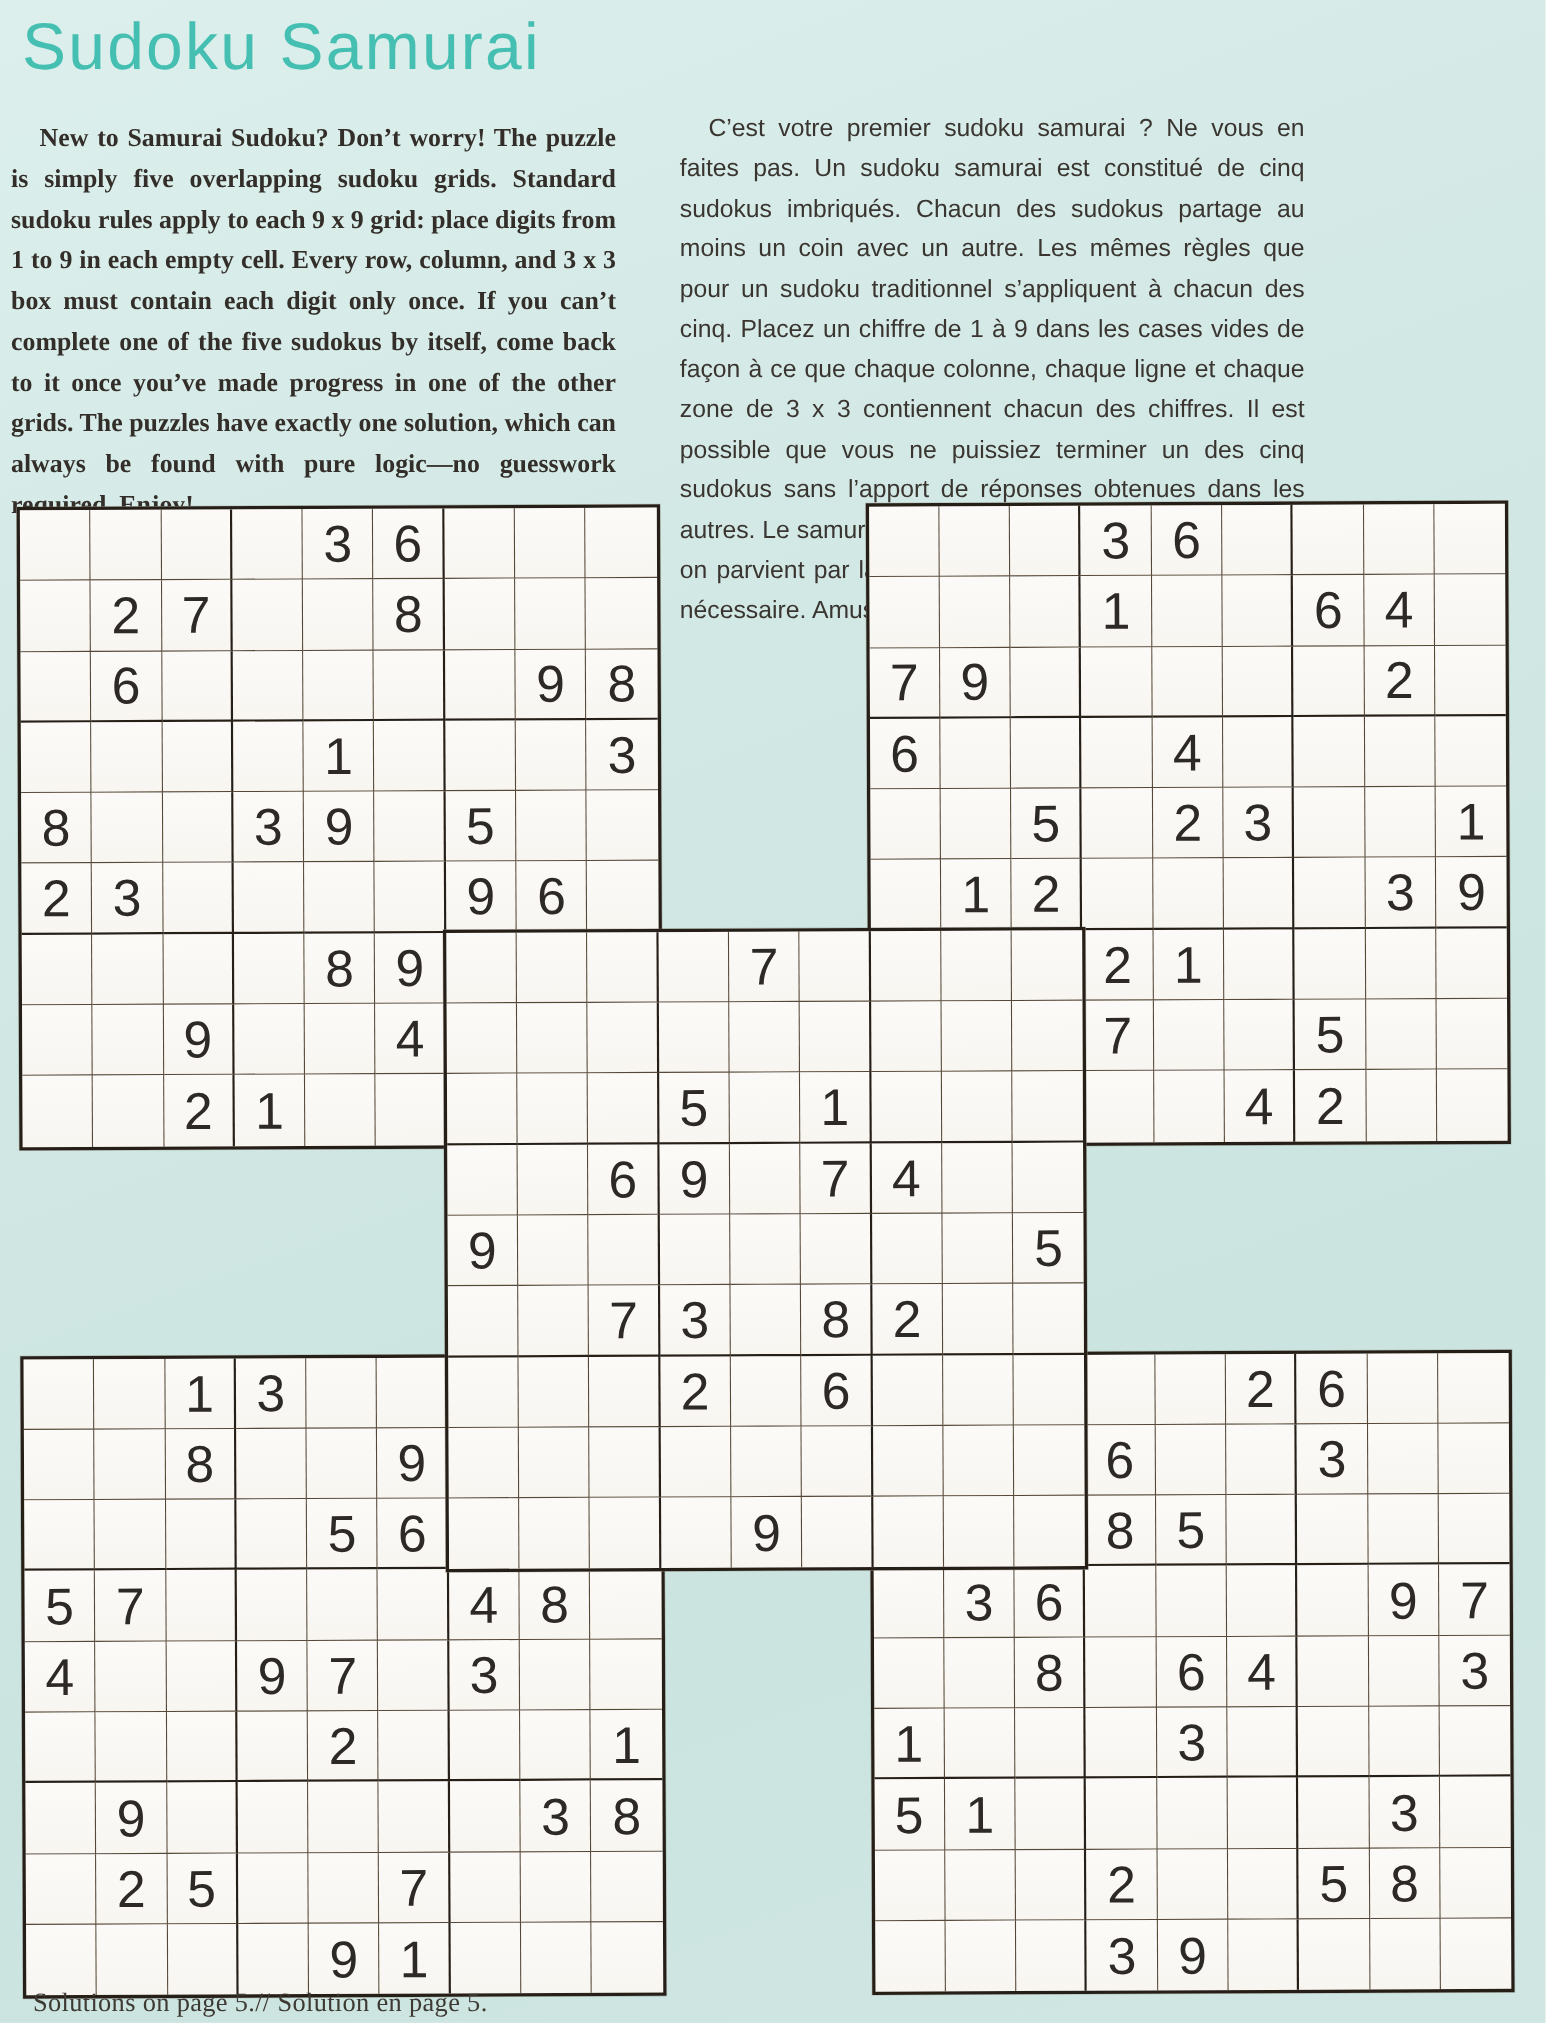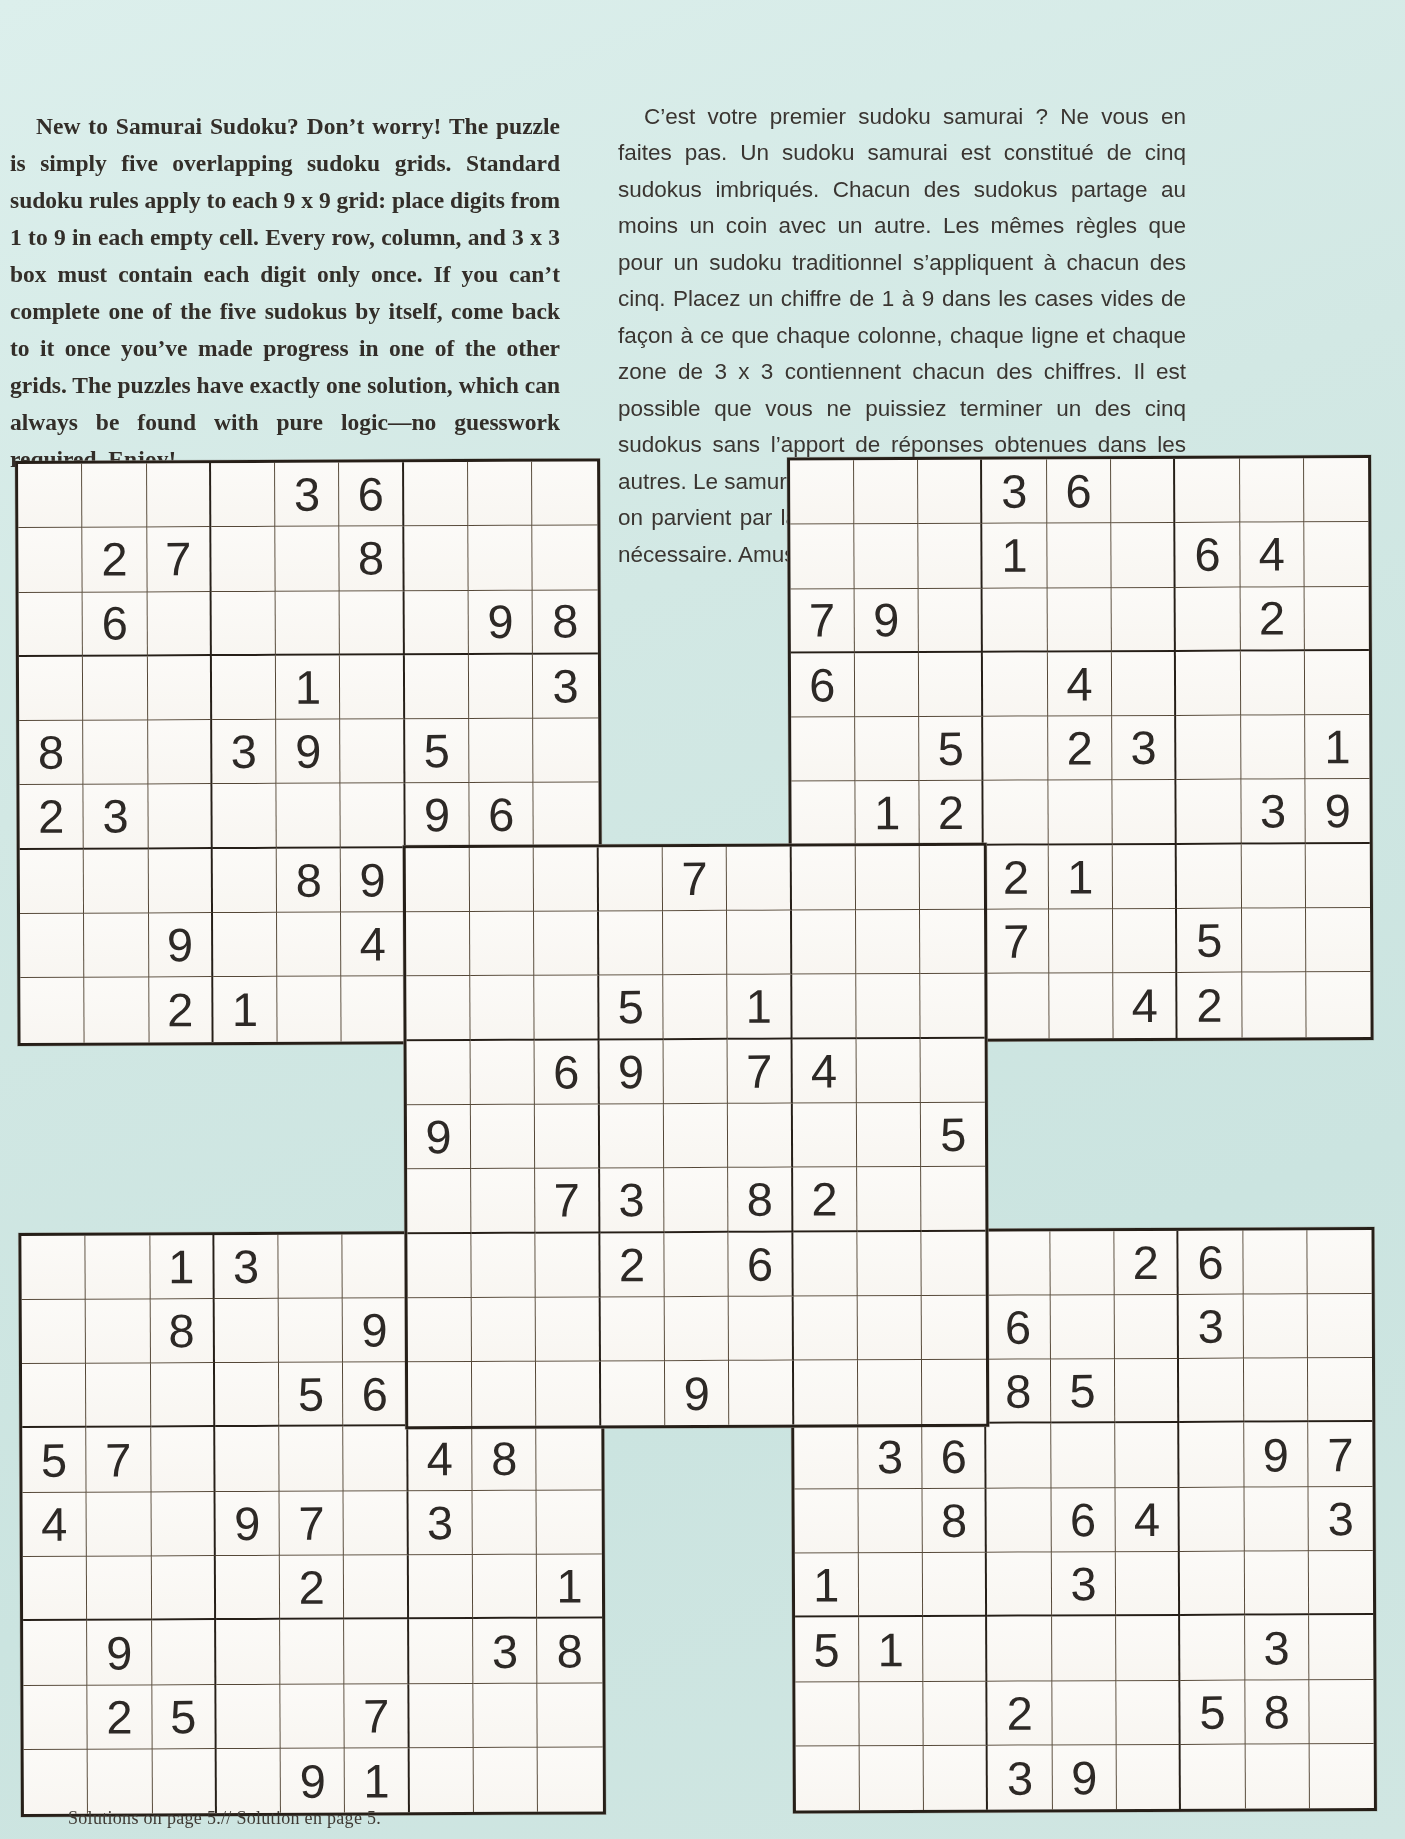--- a/index.html
+++ b/index.html
@@ -66,28 +66,29 @@
     background:
       linear-gradient(180deg,rgba(255,255,255,.35),rgba(240,235,228,.18));
   }
   .cell.br3{border-right:2.5px solid var(--line-dark);}
   .cell.bb3{border-bottom:2.5px solid var(--line-dark);}
   .cell.brn{border-right:none;}
   .cell.bbn{border-bottom:none;}
   .footer-note{
     position:absolute;left:30px;top:1808px;
     font-family:"Liberation Serif",serif;
-    font-size:18px;color:#3e3933;letter-spacing:.3px;margin-left:38px;
+    font-size:24px;color:#3e3933;letter-spacing:.3px;
   }
 </style>
 </head>
 <body>
 
 <div class="page">
 
+  <div class="page-title" style="color: rgb(69, 191, 177);">Sudoku Samurai</div>
 
   <p class="intro intro-en">New to Samurai Sudoku? Don’t worry! The puzzle is simply five overlapping sudoku grids. Standard sudoku rules apply to each 9 x 9 grid: place digits from 1 to 9 in each empty cell. Every row, column, and 3 x 3 box must contain each digit only once. If you can’t complete one of the five sudokus by itself, come back to it once you’ve made progress in one of the other grids. The puzzles have exactly one solution, which can always be found with pure logic—no guesswork required. Enjoy!</p>
 
   <p class="intro intro-fr">C’est votre premier sudoku samurai ? Ne vous en faites pas. Un sudoku samurai est constitué de cinq sudokus imbriqués. Chacun des sudokus partage au moins un coin avec un autre. Les mêmes règles que pour un sudoku traditionnel s’appliquent à chacun des cinq. Placez un chiffre de 1 à 9 dans les cases vides de façon à ce que chaque colonne, chaque ligne et chaque zone de 3 x 3 contiennent chacun des chiffres. Il est possible que vous ne puissiez terminer un des cinq sudokus sans l’apport de réponses obtenues dans les autres. Le samurai possède une seule solution à laquelle on parvient par la seule logique. Aucune devinette n’est nécessaire. Amusez-vous bien !</p>
 
   <div class="lattice" id="lattice" style="left: 18px; top: 458px; width: 1356.3px; height: 1356.3px;">
       <div class="sgrid" style="left: 0px; top: 0px; grid-template-columns: repeat(9, 64.3px); grid-template-rows: repeat(9, 64.3px);">
         <div class="cell"></div>
         <div class="cell"></div>
         <div class="cell br3"></div>

